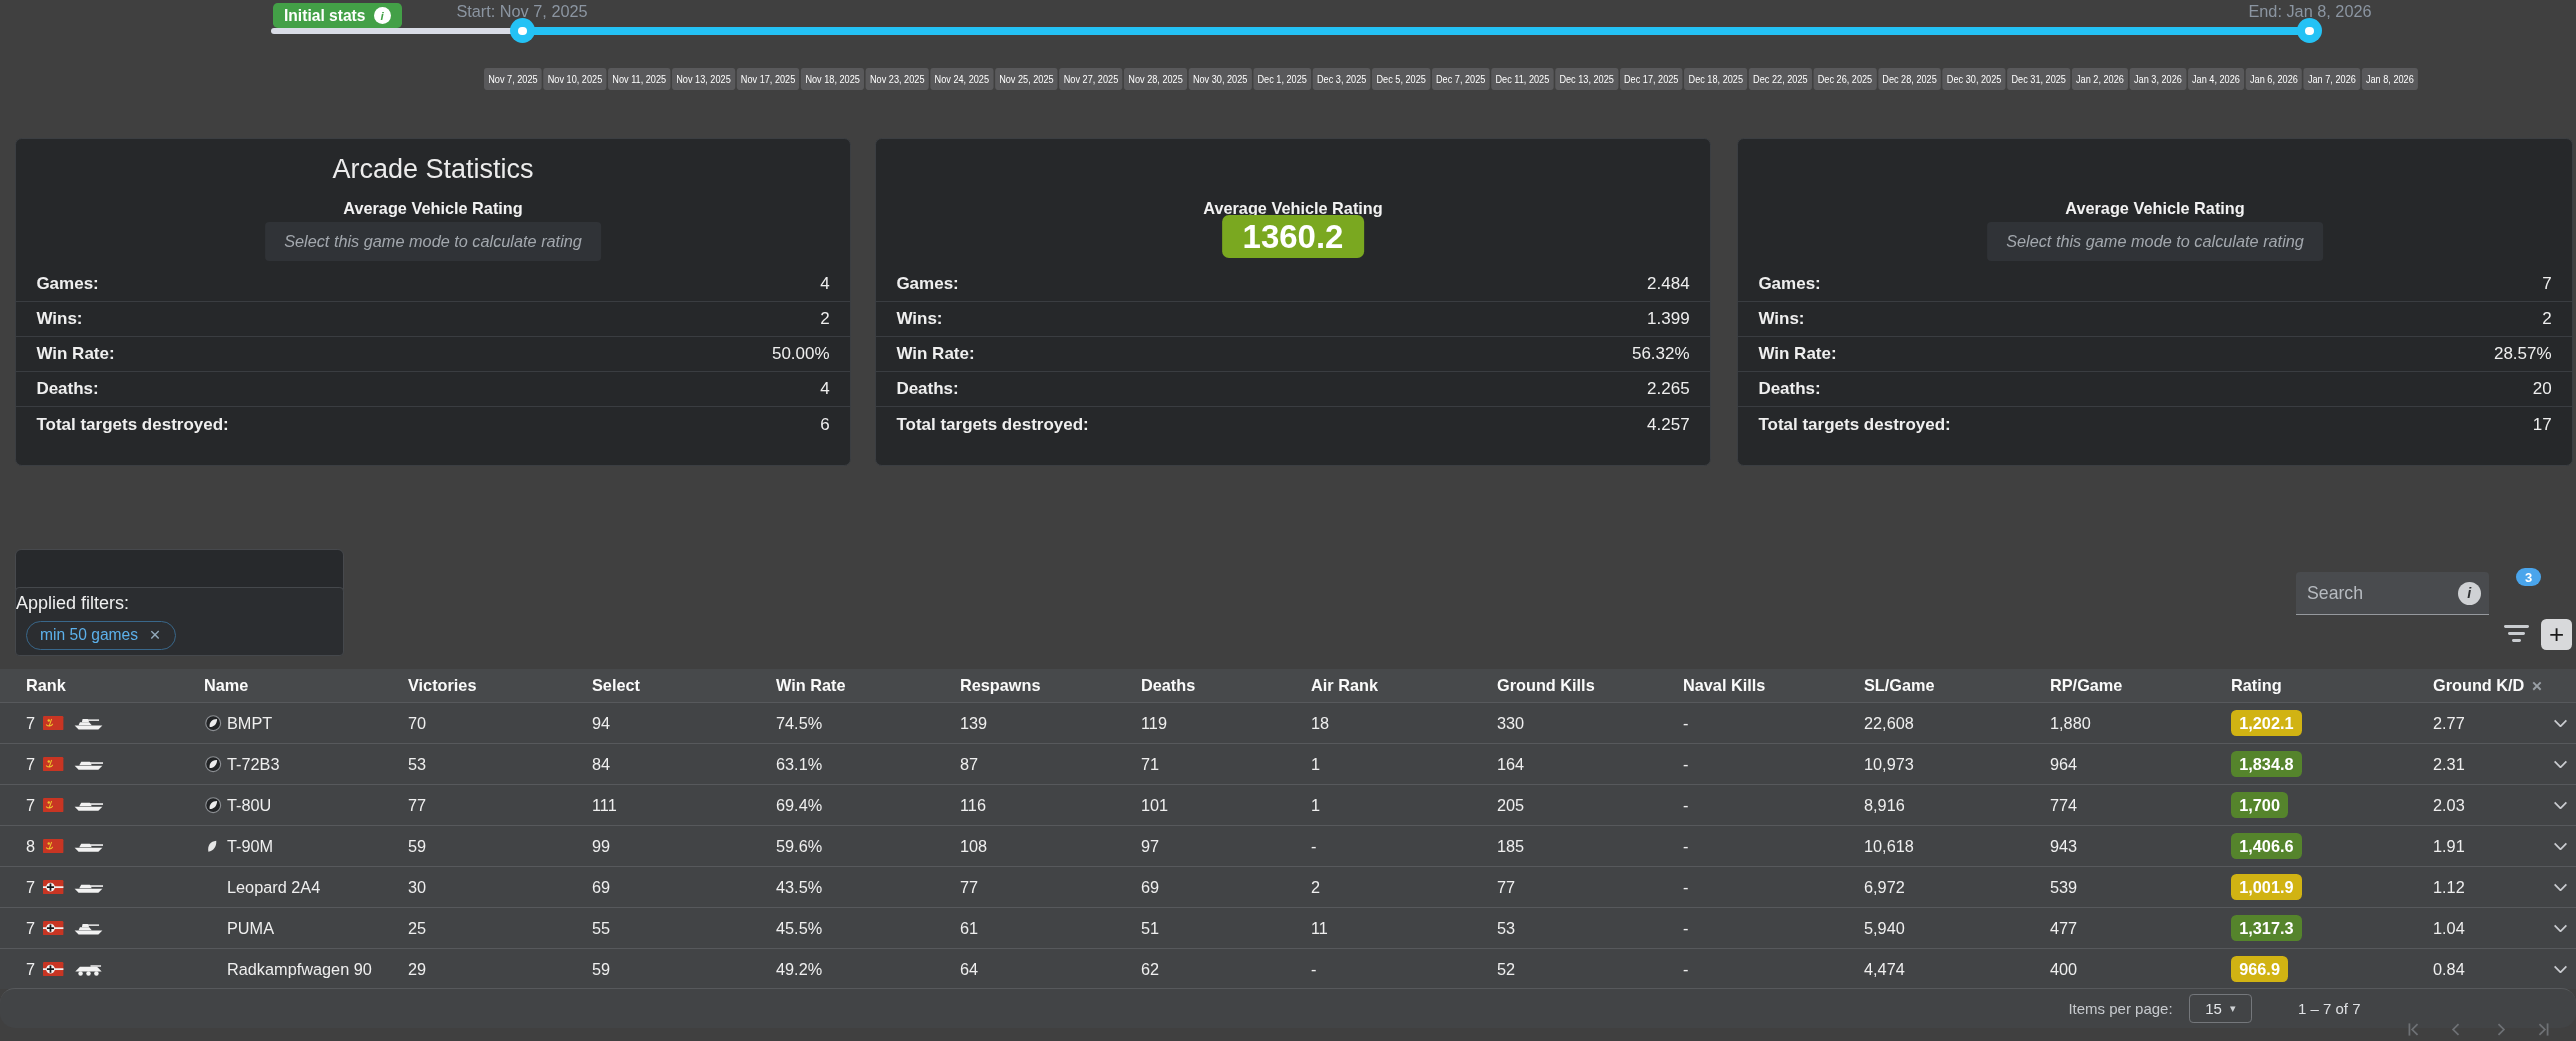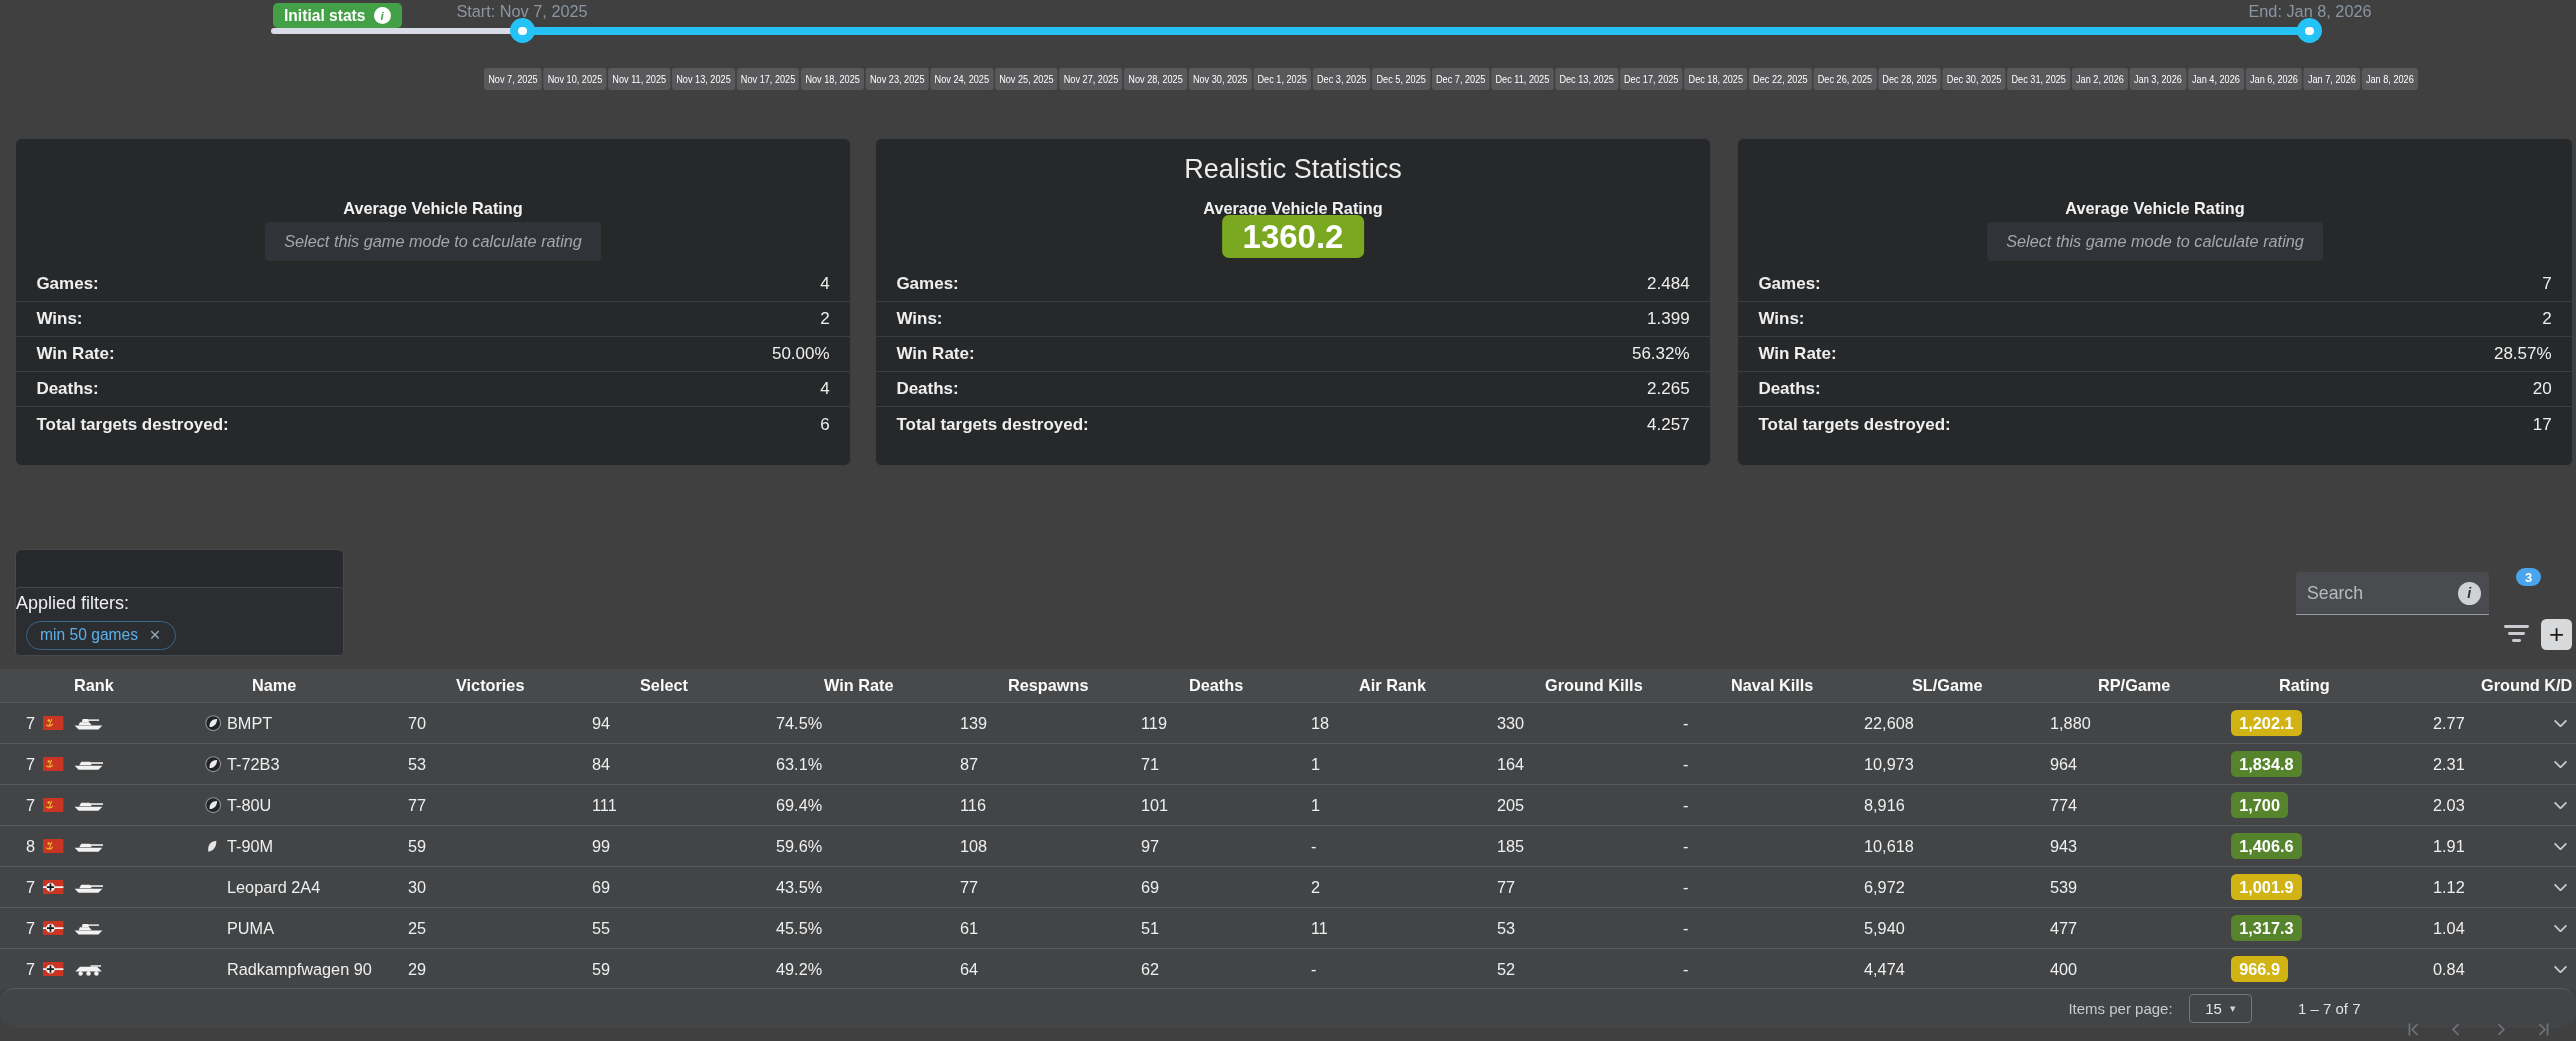--- a/index.html
+++ b/index.html
@@ -125,21 +125,21 @@
   .add-btn {
     position: absolute; left: 2541px; top: 578px; width: 31px; height: 31px;
     background: #d8d9db; border: none; border-radius: 5.4px;
     color: #1b1b1b; font-size: 26px; line-height: 27px;
   }
 
   
   .table { position: absolute; left: 0; top: 669px; width: 2576px;
     --cols: 204px 204px 184px 184px 184px 181px 170px 186px 186px 181px 186px 181px 202px 112px 1fr; }
   .thead, .trow { display: grid; grid-template-columns: var(--cols); align-items: center; }
-  .thead { height: 33px; background: #47494b; font-size: 16.3px; font-weight: 700; color: #fafafa; padding-left: 48px; }
+  .thead { height: 33px; background: #47494b; font-size: 16.3px; font-weight: 700; color: #fafafa; }
   .trow  { height: 41px; background: #424446; border-top: 0.7px solid #57595c; font-size: 16.3px; color: #efefef; cursor: pointer; }
   .cell  { overflow: hidden; white-space: nowrap; }
   .hcell { display: flex; align-items: center; gap: 6.8px; cursor: pointer; }
   .thead .cell:first-child, .trow .cell:first-child { padding-left: 26px; }
   .sort-x { color: #9aa0a6; font-size: 13.6px; }
   .rank-cell { display: flex; align-items: center; gap: 8.2px; }
   .name-cell { display: flex; align-items: center; }
   .prem { width: 23px; display: inline-flex; align-items: center; flex: 0 0 23px; }
   .flag { width: 20.4px; height: 14.3px; flex: 0 0 auto; }
   .veh  { width: 33px; height: 15px; flex: 0 0 auto; }
@@ -213,20 +213,21 @@
       <span class="date-chip">Dec 31, 2025</span>
       <span class="date-chip">Jan 2, 2026</span>
       <span class="date-chip">Jan 3, 2026</span>
       <span class="date-chip">Jan 4, 2026</span>
       <span class="date-chip">Jan 6, 2026</span>
       <span class="date-chip">Jan 7, 2026</span>
       <span class="date-chip">Jan 8, 2026</span>
     </div>
 
   <section class="card c1">
+    <h2 class="card-title">Arcade Statistics</h2>
     <div class="avr-label">Average Vehicle Rating</div>
     <div class="mode-hint">Select this game mode to calculate rating</div>
     <div class="stats">
       <div class="stat-row">
           <span class="stat-label">Games:</span>
           <span class="stat-value">4</span>
         </div>
       <div class="stat-row">
           <span class="stat-label">Wins:</span>
           <span class="stat-value">2</span>
@@ -240,21 +241,20 @@
           <span class="stat-value">4</span>
         </div>
       <div class="stat-row">
           <span class="stat-label">Total targets destroyed:</span>
           <span class="stat-value">6</span>
         </div>
     </div>
   </section>
 
   <section class="card c2">
-    <h2 class="card-title">Realistic Statistics</h2>
     <div class="avr-label">Average Vehicle Rating</div>
     <div class="rating-big">1360.2</div>
     <div class="stats">
       <div class="stat-row">
           <span class="stat-label">Games:</span>
           <span class="stat-value">2.484</span>
         </div>
       <div class="stat-row">
           <span class="stat-label">Wins:</span>
           <span class="stat-value">1.399</span>

